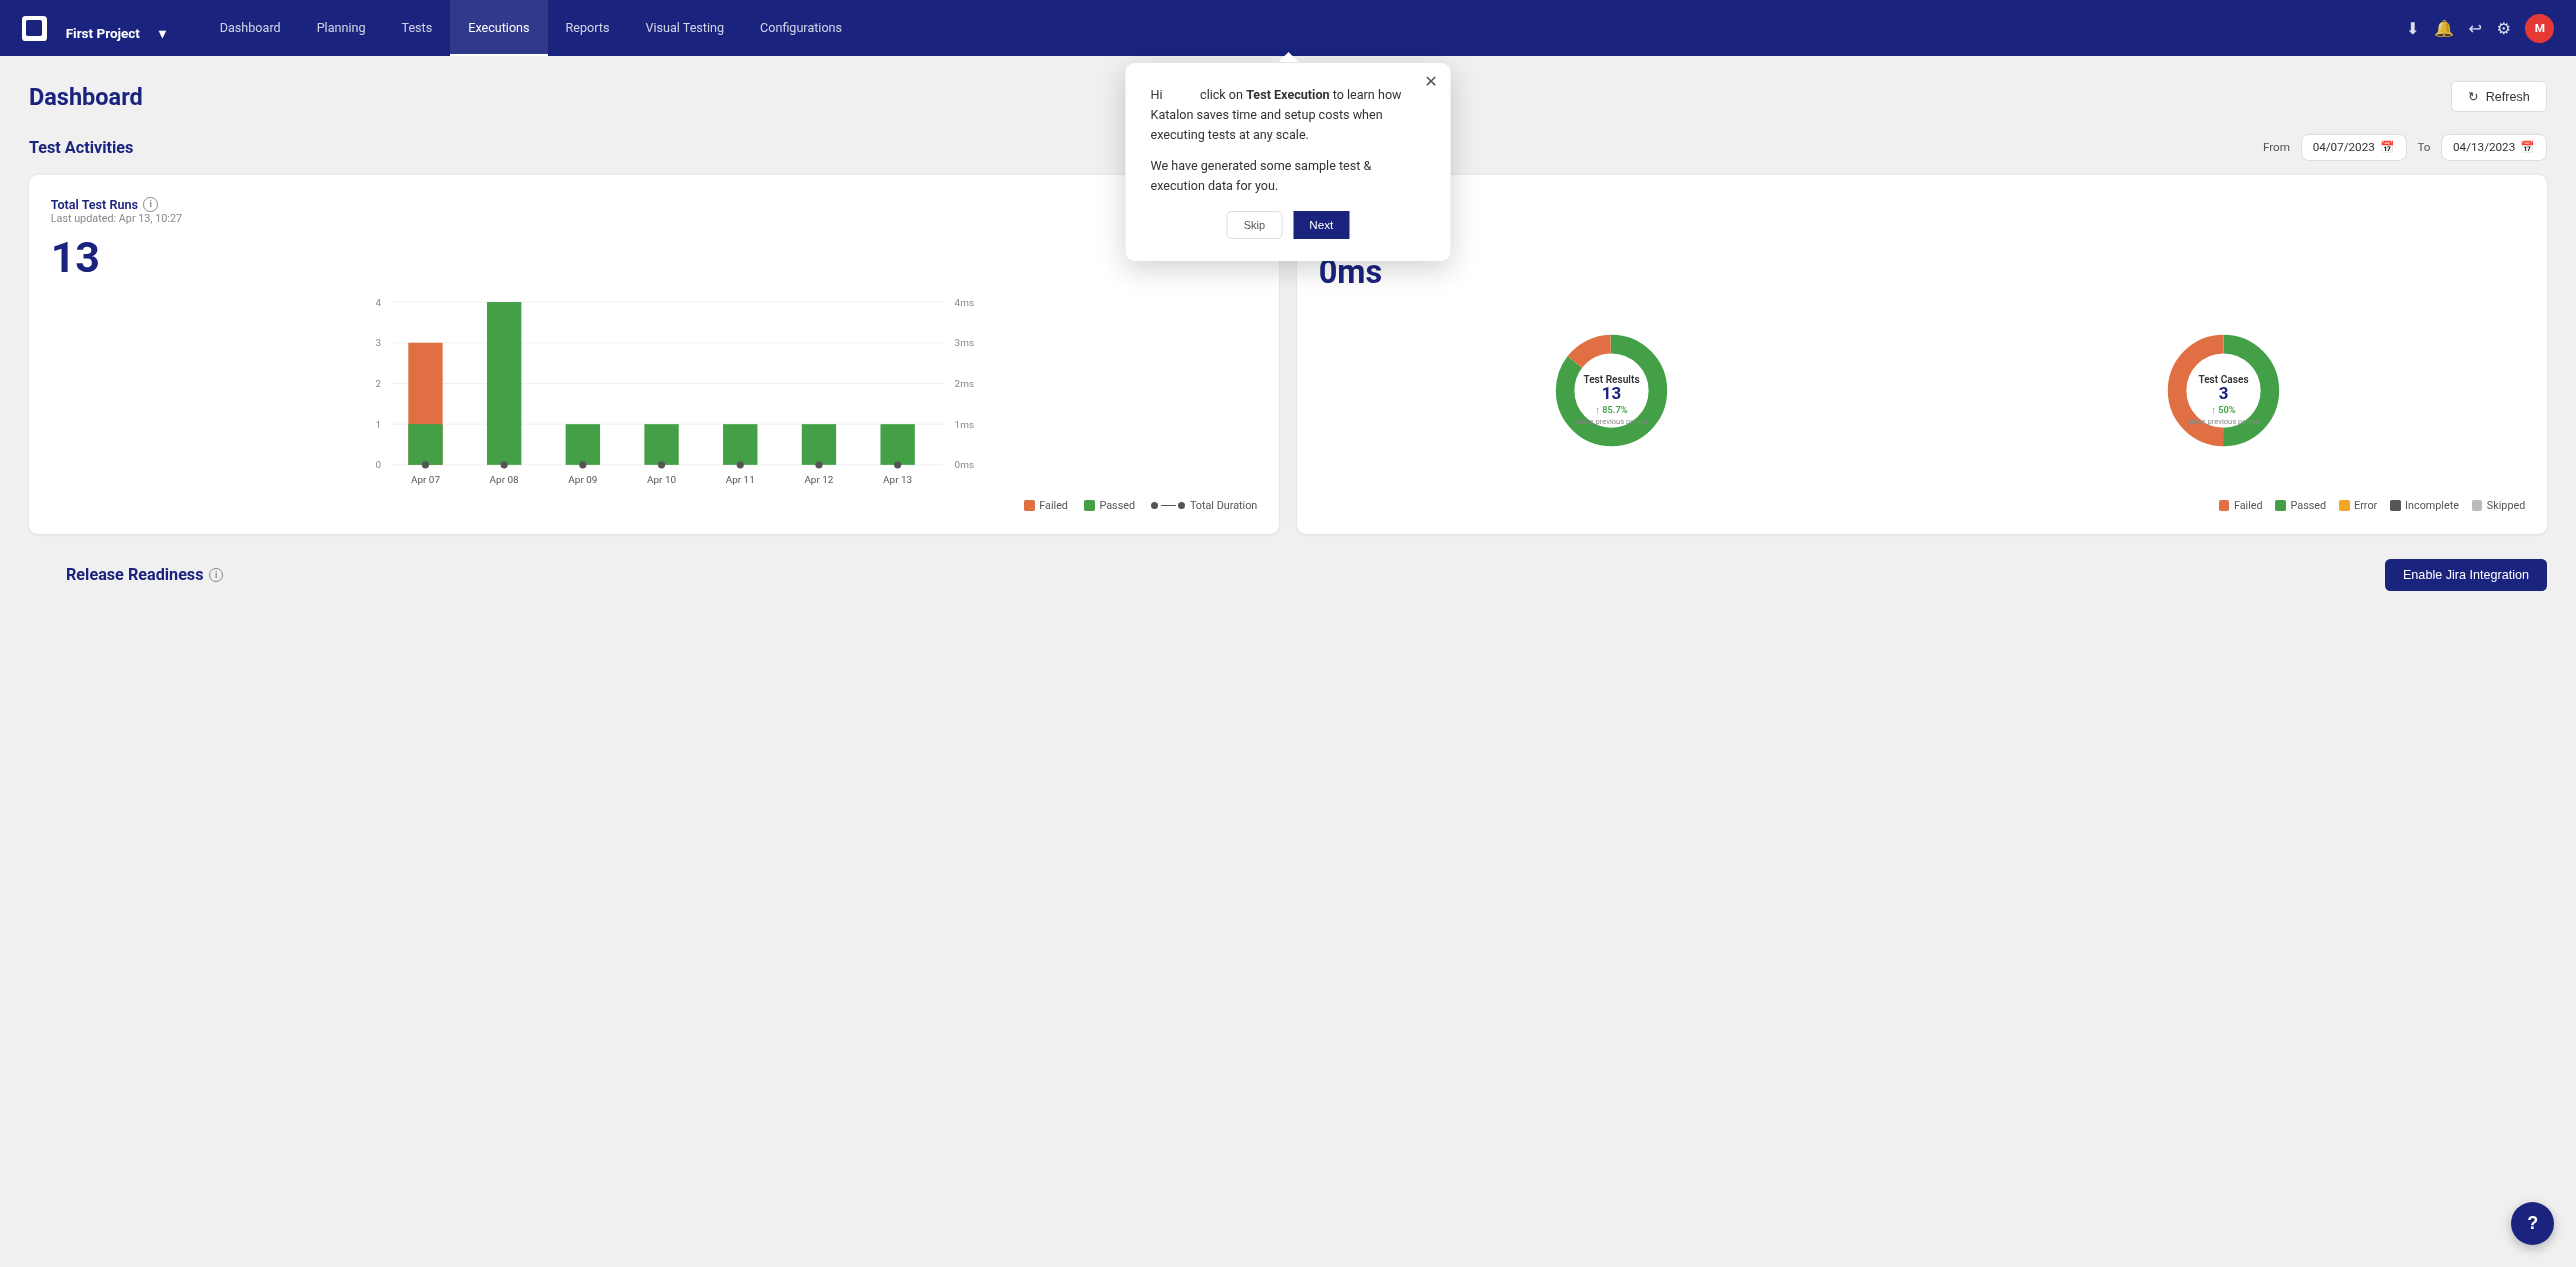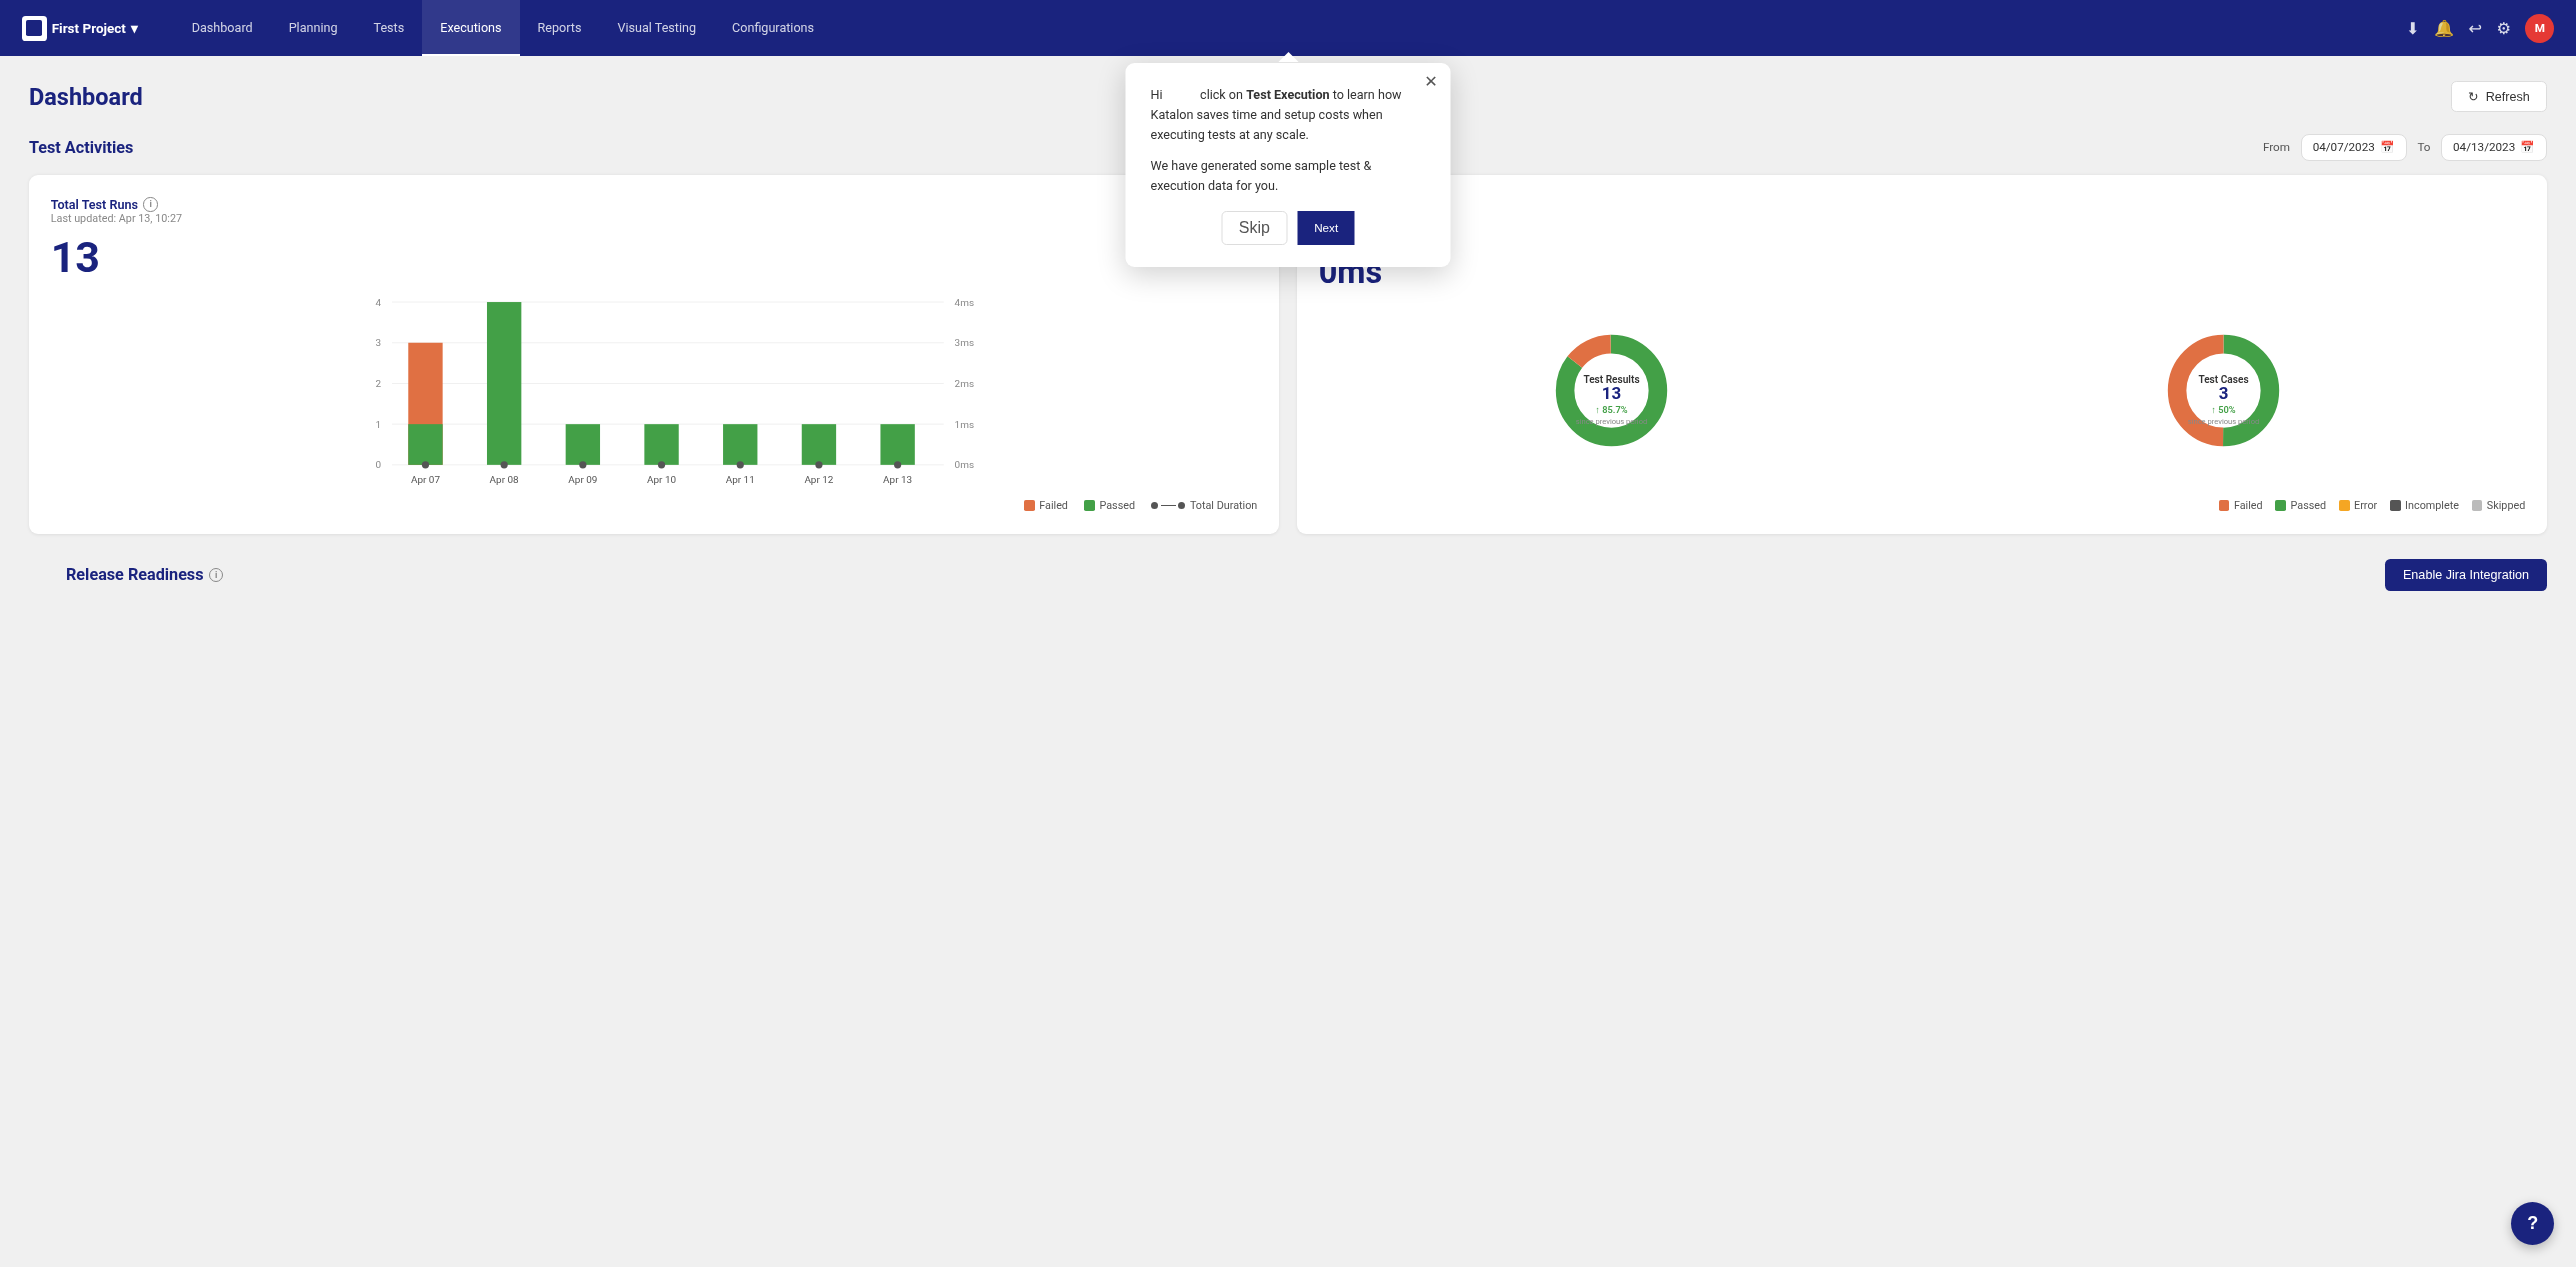--- a/index.html
+++ b/index.html
@@ -9,21 +9,21 @@
     .navbar {
       background: #1a237e;
       display: flex;
       align-items: center;
       height: 56px;
       padding: 0 21.7px;
       position: relative;
       z-index: 100;
     }
     .navbar-brand {
-      display: flex; align-items: center; gap: 5px; color: #fff; font-weight: 700; font-size: 13.5px; margin-right: 36px;
+      display: flex; align-items: flex-end; gap: 19px; color: #fff; font-weight: 700; font-size: 13.5px; margin-right: 36px;
     }
     .brand-logo {
       width: 25px; height: 25px; background: #fff; border-radius: 3.6px;
       display: flex; align-items: center; justify-content: center;
     }
     .brand-logo-inner { width: 16.2px; height: 16.2px; background: #1a237e; border-radius: 1.8px; }
     .nav-links { display: flex; align-items: center; gap: 0; flex: 1; }
     .nav-link {
       color: rgba(255,255,255,0.8); font-size: 12.6px; padding: 0 18px; height: 56px;
       display: flex; align-items: center; cursor: pointer; text-decoration: none;
@@ -141,21 +141,21 @@
       position: absolute; top: 9px; right: 12.6px;
       background: none; border: none; font-size: 16.2px; cursor: pointer; color: #555;
     }
     .popup-text { font-size: 12.6px; color: #333; line-height: 1.6; }
     .popup-text strong { font-weight: 700; }
     .popup-text p { margin-bottom: 10.8px; }
     .popup-text p:last-child { margin-bottom: 0; }
     .popup-btn-row { display: flex; justify-content: center; gap: 10.8px; margin-top: 14.4px; }
     .popup-btn-skip {
       background: #fff; border: 0.9px solid #ddd; border-radius: 5px;
-      padding: 7.2px 16.2px; font-size: 16px; cursor: pointer; color: #555;
+      padding: 7.2px 16.2px; font-size: 11px; cursor: pointer; color: #555;
     }
     .popup-btn-next {
       background: #1a237e; color: #fff; border: none; border-radius: 0;
       padding: 7.2px 16.2px; font-size: 11.7px; cursor: pointer;
     }
 
     
     .help-btn {
       position: fixed; bottom: 21.7px; right: 21.7px;
       width: 43px; height: 43px; border-radius: 50%;

